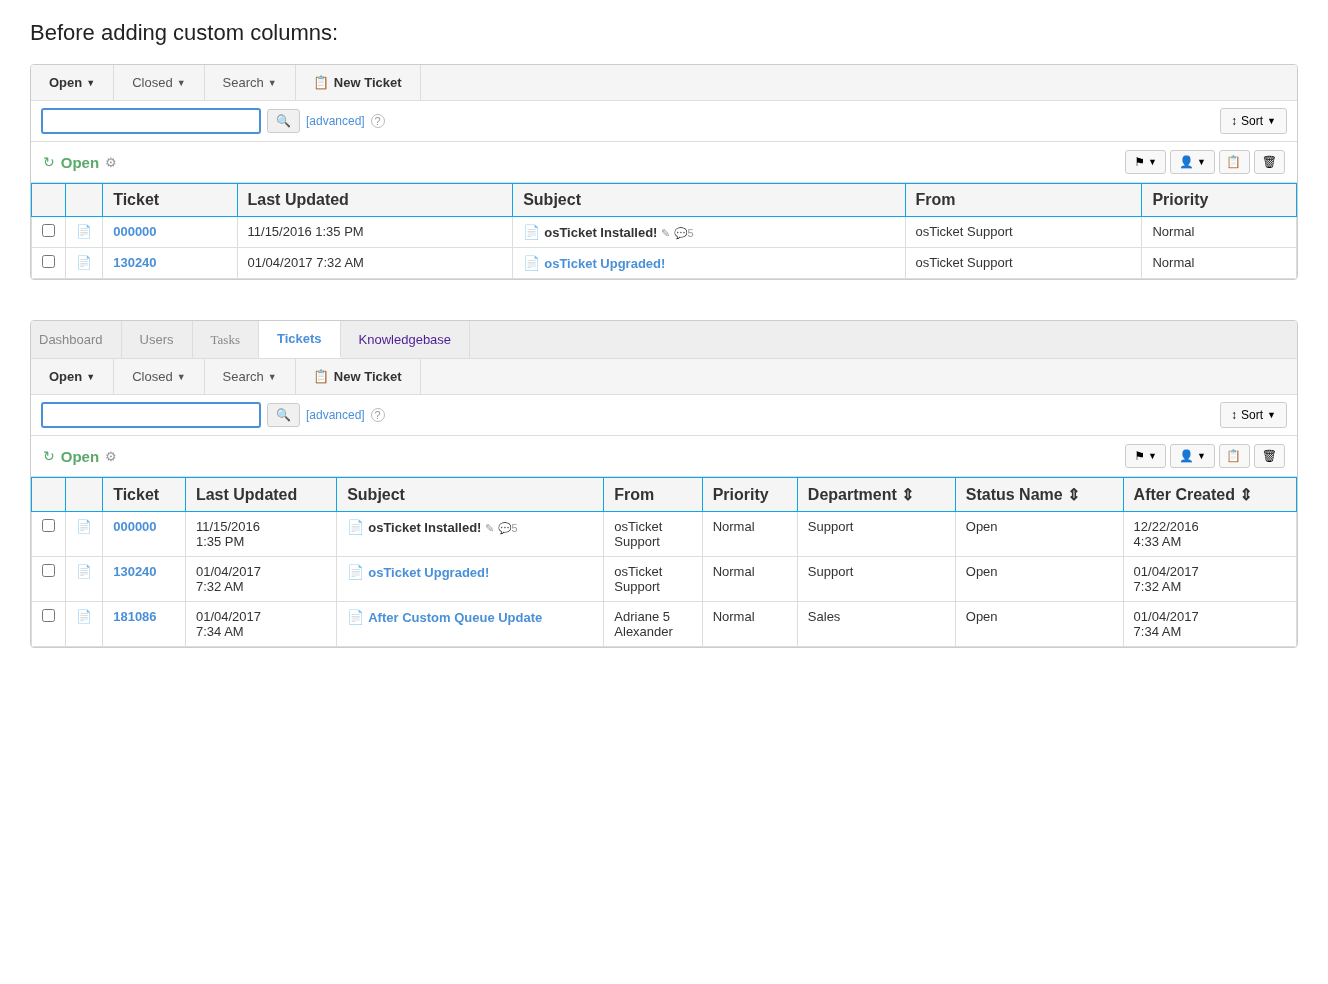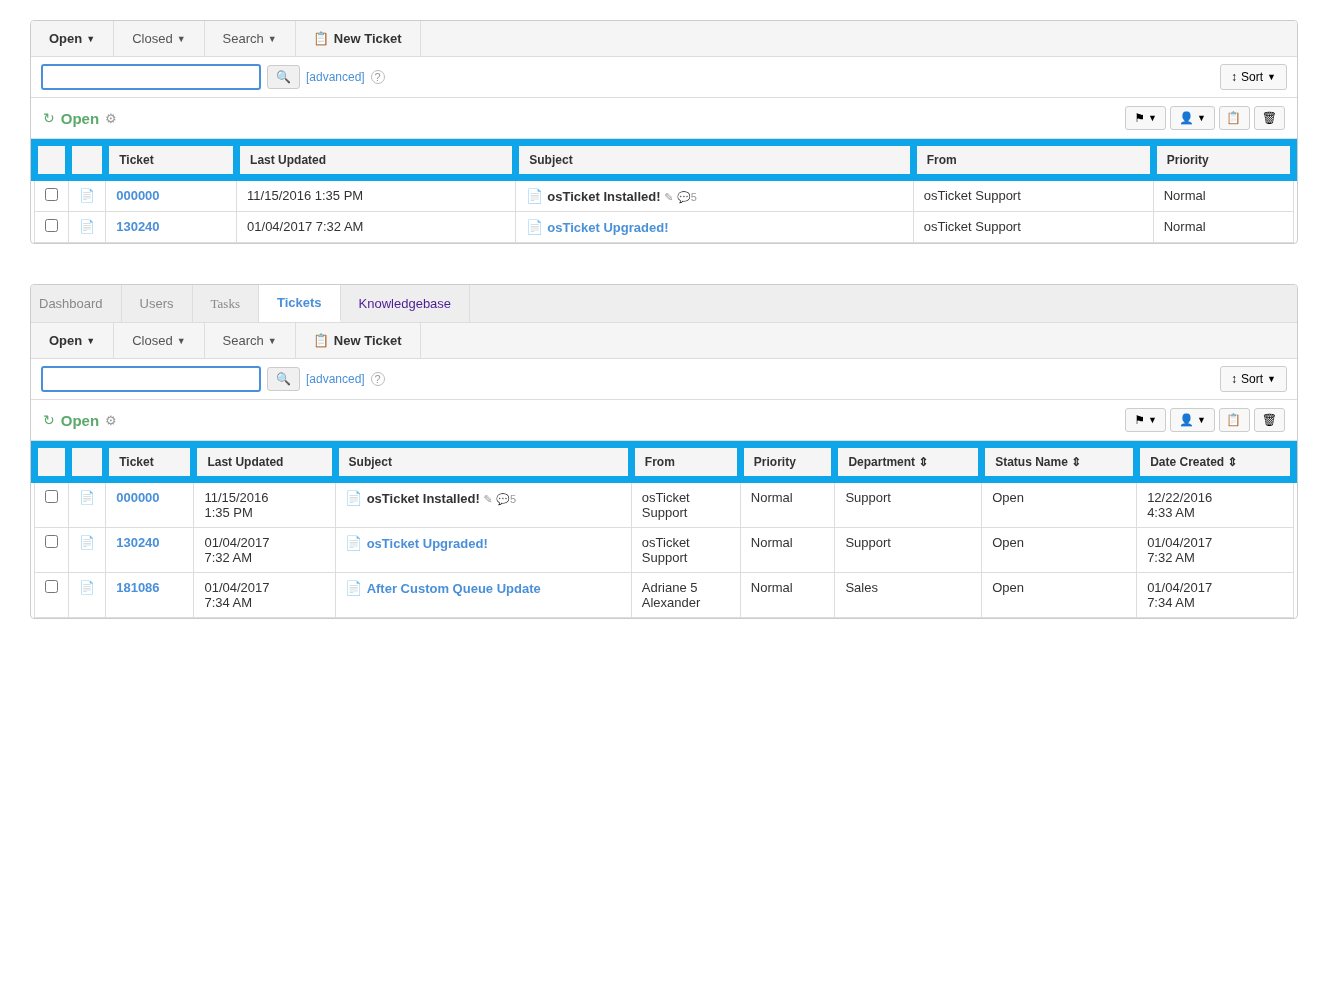--- a/index.html
+++ b/index.html
@@ -151,44 +151,45 @@
     .action-btn.icon-only { padding: 4px 7px; }
 
     
     .ticket-table {
       width: 100%;
       border-collapse: collapse;
       font-size: 13px;
     }
     .ticket-table th {
       background: #f5f5f5;
-      border: 7px solid #0ea5e9;
+      border: 1px solid #0ea5e9;
       padding: 7px 10px;
       text-align: left;
       font-weight: bold;
-      font-size: 12px;
+      font-size: 16px;
     }
     .ticket-table td {
       border: 1px solid #ddd;
       padding: 7px 10px;
       vertical-align: top;
     }
     .ticket-link { color: #4a90d9; text-decoration: none; font-weight: bold; text-align: center; }
     .cb-col { width: 24px; text-align: center; }
     .icon-col { width: 28px; text-align: center; }
     .reply-count {
       color: #999;
       font-size: 11px;
       margin-right: 4px;
     }
   </style>
 </head>
 <body>
 
 <div class="section">
+  <h2>Before adding custom columns:</h2>
 
   <div class="panel">
 
     <div class="nav-bar">
       <div class="nav-item bold">
         <span>Open</span>
         <span class="caret">▼</span>
       </div>
       <div class="nav-item">
         <span>Closed</span>
@@ -366,21 +367,21 @@
         <tr>
           <th class="cb-col"></th>
           <th class="icon-col"></th>
           <th><span>Ticket</span></th>
           <th><span>Last Updated</span></th>
           <th><span>Subject</span></th>
           <th><span>From</span></th>
           <th><span>Priority</span></th>
           <th><span>Department ⇕</span></th>
           <th><span>Status Name ⇕</span></th>
-          <th><span>Date Created ⇕</span></th>
+          <th><span>After Created ⇕</span></th>
         </tr>
       </thead>
       <tbody id="after-tbody">
       <tr>
     <td class="cb-col"><input type="checkbox" style=""></td>
     <td class="icon-col"><span style="color:#888;">📄</span></td>
     <td><a class="ticket-link">000000</a></td>
     <td style="white-space:pre-line;">11/15/2016
 1:35 PM</td>
     <td>

